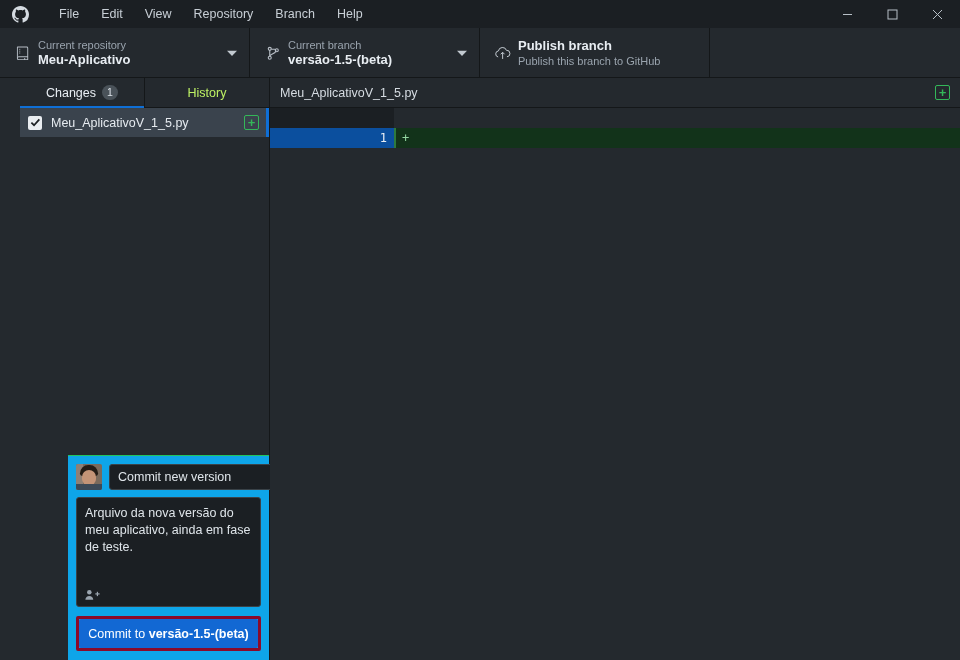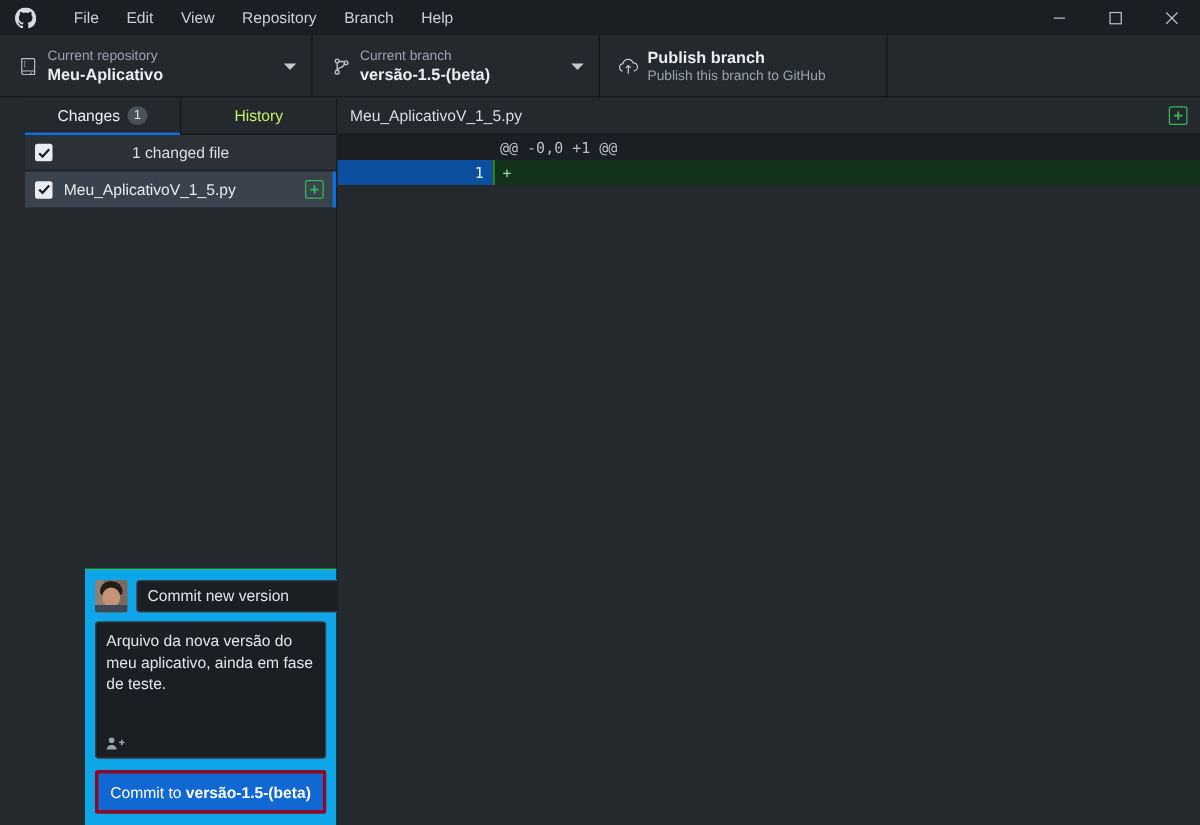--- a/index.html
+++ b/index.html
@@ -238,28 +238,20 @@
       <div class="tabs">
         <div class="tab active">
           <span>Changes</span>
           <span class="tab-badge">1</span>
         </div>
         <div class="tab">
           <span>History</span>
         </div>
       </div>
 
-      <div class="changed-header">
-        <div class="cbx">
-          <svg width="11" height="11" viewBox="0 0 12 12">
-              <path d="M1.5 6.2 L4.4 9 L10.2 2.6" fill="none" stroke="#1b1f23" stroke-width="1.9"></path>
-            </svg>
-        </div>
-        <div class="changed-header-text">1 changed file</div>
-      </div>
 
       <div class="file-list">
         <div class="file-row">
           <div class="cbx">
             <svg width="11" height="11" viewBox="0 0 12 12">
                 <path d="M1.5 6.2 L4.4 9 L10.2 2.6" fill="none" stroke="#1b1f23" stroke-width="1.9"></path>
               </svg>
           </div>
           <div class="file-name">Meu_AplicativoV_1_5.py</div>
           <div class="status-box">+</div>
@@ -297,21 +289,20 @@
 
     <div class="diff-pane">
       <div class="diff-header">
         <div class="diff-filename">Meu_AplicativoV_1_5.py</div>
         <div class="status-box">+</div>
       </div>
       <div class="diff-body">
         <div class="diff-row diff-hunk">
           <div class="gut"></div>
           <div class="gut"></div>
-          <div class="content">@@ -0,0 +1 @@</div>
         </div>
         <div class="diff-row diff-add">
           <div class="gut"></div>
           <div class="gut">1</div>
           <div class="content">+</div>
         </div>
       </div>
     </div>
 
   </div>

